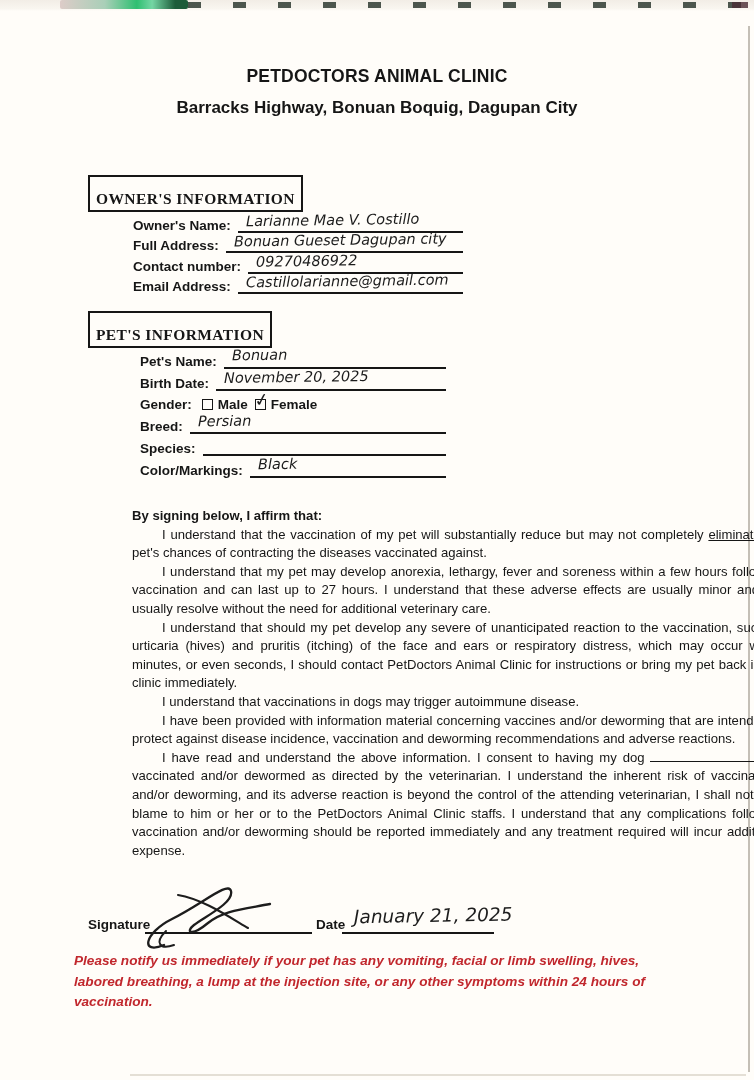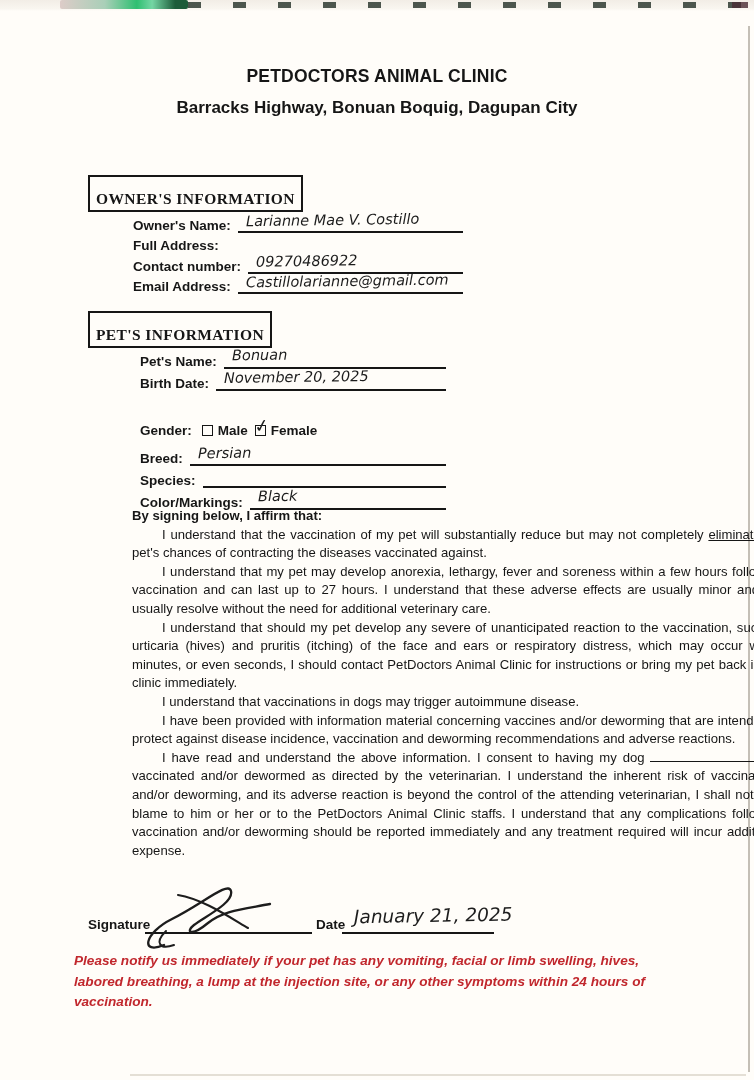--- a/index.html
+++ b/index.html
@@ -44,21 +44,21 @@
   .owner-fields .field-row{height:20.6px;}
   .pet-fields .field-row{height:21.8px;}
   .field-label{white-space:nowrap;padding-right:7px;}
   .field-line{flex:1;border-bottom:2px solid var(--ink);display:flex;align-items:center;height:100%;}
   .hand{font-family:"DejaVu Sans",cursive;font-style:italic;font-weight:400;
     font-size:14.5px;line-height:1;color:#1d1d1d;white-space:nowrap;
     transform:rotate(-.8deg);padding:0 0 1px 8px;}
   .hand-big{font-size:18.5px;}
 
   
-  .gender-row{align-items:flex-start;margin-top:32px;}
+  .gender-row{align-items:flex-end;}
   .gender-group{display:flex;align-items:center;}
   .checkbox{display:inline-block;width:9px;height:9px;border:1.6px solid var(--ink);
     margin:0 5px 0 3px;position:relative;background:transparent;}
   .check-glyph{position:absolute;left:-2px;top:-11px;font-size:18px;color:#1d1d1d;
     transform:rotate(-10deg);font-family:"DejaVu Sans",cursive;font-weight:normal;}
   .gender-option{margin-right:4px;}
 
   
   .body-text{position:absolute;left:88px;top:507px;width:651px;
     font-size:13.1px;line-height:18.6px;text-align:justify;margin-left:44px;}
@@ -101,20 +101,23 @@
   <div class="section-heading owner-heading">OWNER'S INFORMATION</div>
   <div class="fields owner-fields">
     <div class="field-row">
       <span class="field-label">Owner's Name:</span>
       <span class="field-line">
           <span class="hand">Larianne Mae V. Costillo</span>
         </span>
     </div>
     <div class="field-row">
       <span class="field-label">Full Address:</span>
+      <span class="field-line">
+          <span class="hand">Bonuan Gueset Dagupan city</span>
+        </span>
     </div>
     <div class="field-row">
       <span class="field-label">Contact number:</span>
       <span class="field-line">
           <span class="hand">09270486922</span>
         </span>
     </div>
     <div class="field-row">
       <span class="field-label">Email Address:</span>
       <span class="field-line">

